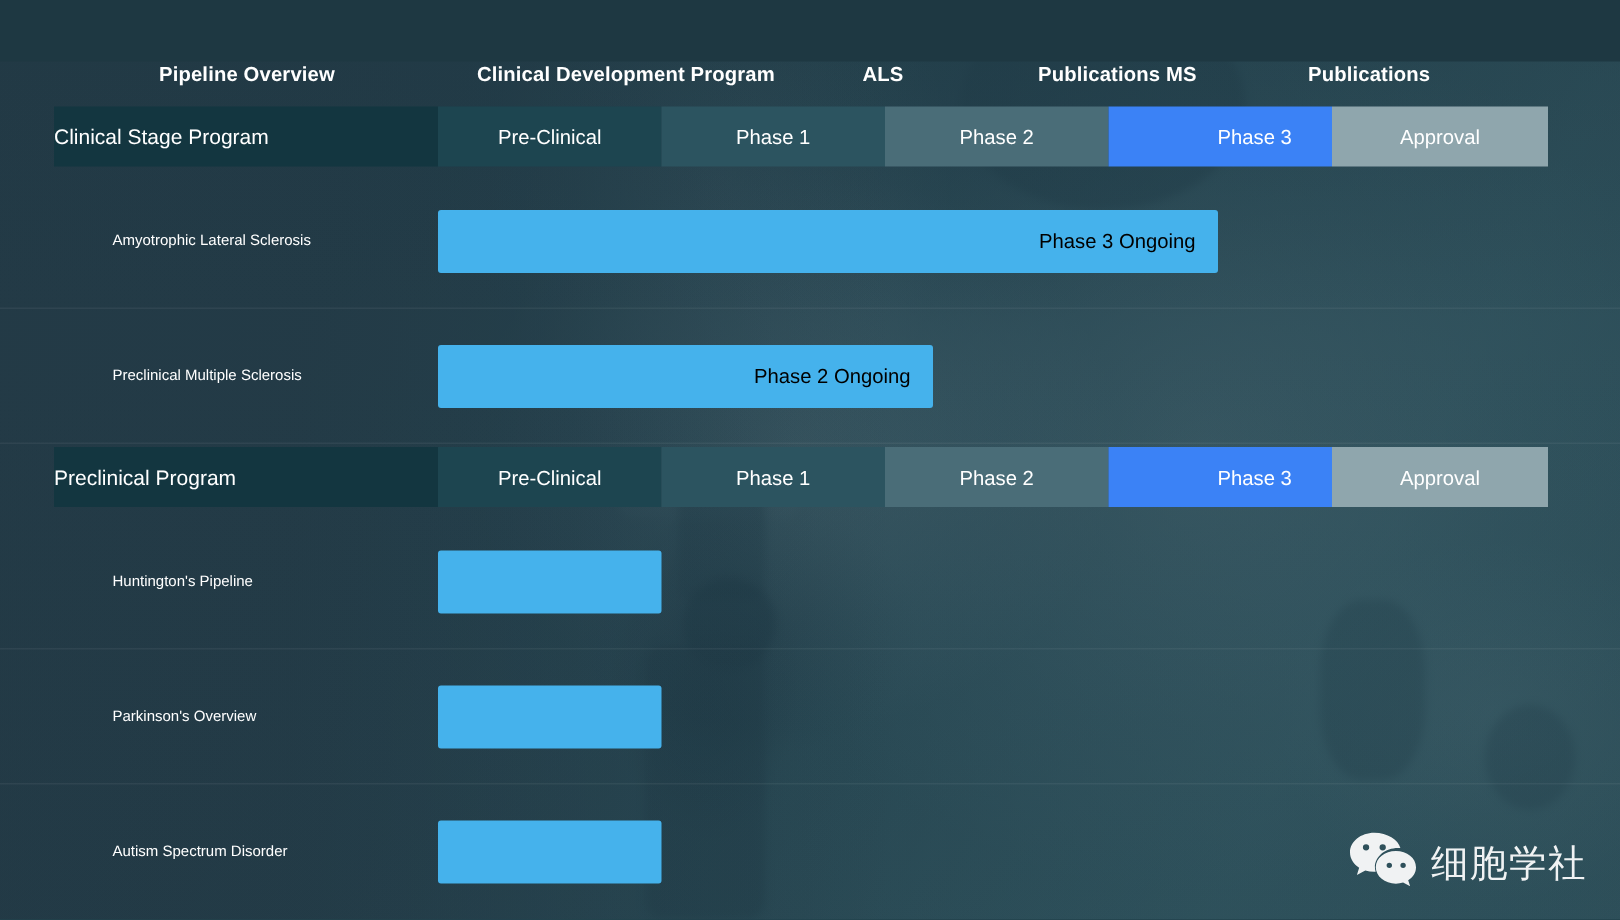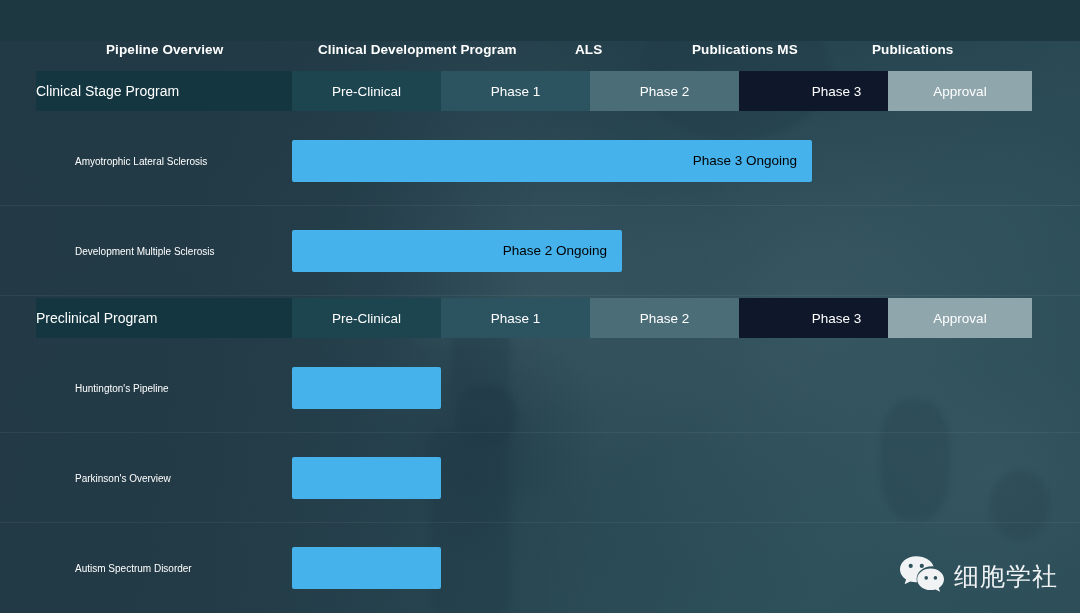--- a/index.html
+++ b/index.html
@@ -116,21 +116,21 @@
   .hdr-name {
     justify-content: flex-start;
     padding-left: 0;
     width: 256px;
     background: #133640;
     font-size: 14px;
   }
   .hdr-p0 { width: 149px; background: #1d4550; }
   .hdr-p1 { width: 149px; background: #2c5460; }
   .hdr-p2 { width: 149px; background: #4a6d78; }
-  .hdr-p3 { width: 149px; background: #0f172a; padding-left: 46px; }
+  .hdr-p3 { width: 149px; background: #3b82f6; padding-left: 46px; }
   .hdr-p4 { width: 144px; background: #8fa6ad; }
 
   .data-row {
     position: absolute;
     left: 0;
     width: 1080px;
     height: 90px;
     border-bottom: 1px solid rgba(255,255,255,0.055);
   }
   .row-label {
@@ -216,21 +216,21 @@
       <div class="hdr-cell hdr-p3">Phase 3</div>
       <div class="hdr-cell hdr-p4">Approval</div>
     </div>
 
     <div class="data-row" style="top:75px">
       <div class="row-label">Amyotrophic Lateral Sclerosis</div>
       <div class="bar" style="width:520px">Phase 3 Ongoing</div>
     </div>
 
     <div class="data-row" style="top:165px">
-      <div class="row-label">Development Multiple Sclerosis</div>
+      <div class="row-label">Preclinical Multiple Sclerosis</div>
       <div class="bar" style="width:330px">Phase 2 Ongoing</div>
     </div>
 
     <div class="header-row" style="top:257px">
       <div class="hdr-cell hdr-name">Preclinical Program</div>
       <div class="hdr-cell hdr-p0">Pre-Clinical</div>
       <div class="hdr-cell hdr-p1">Phase 1</div>
       <div class="hdr-cell hdr-p2">Phase 2</div>
       <div class="hdr-cell hdr-p3">Phase 3</div>
       <div class="hdr-cell hdr-p4">Approval</div>

